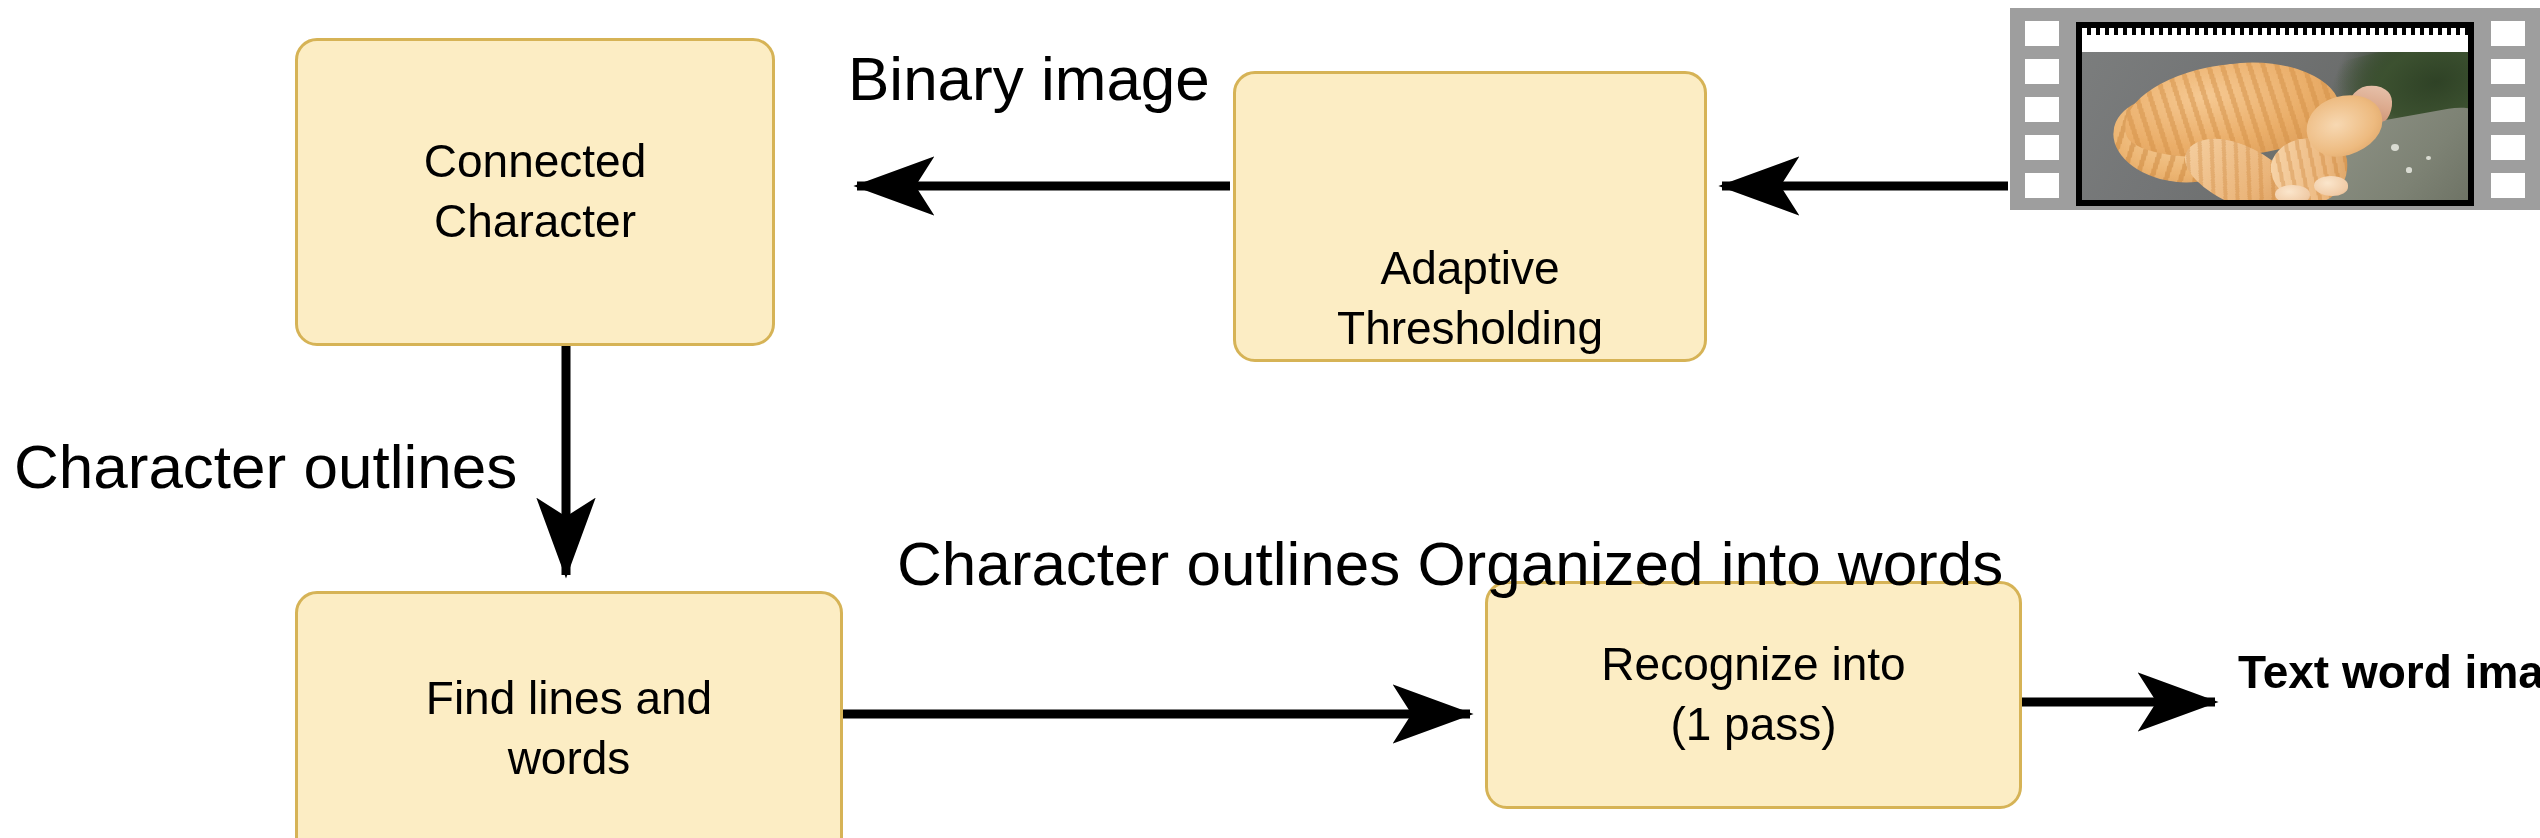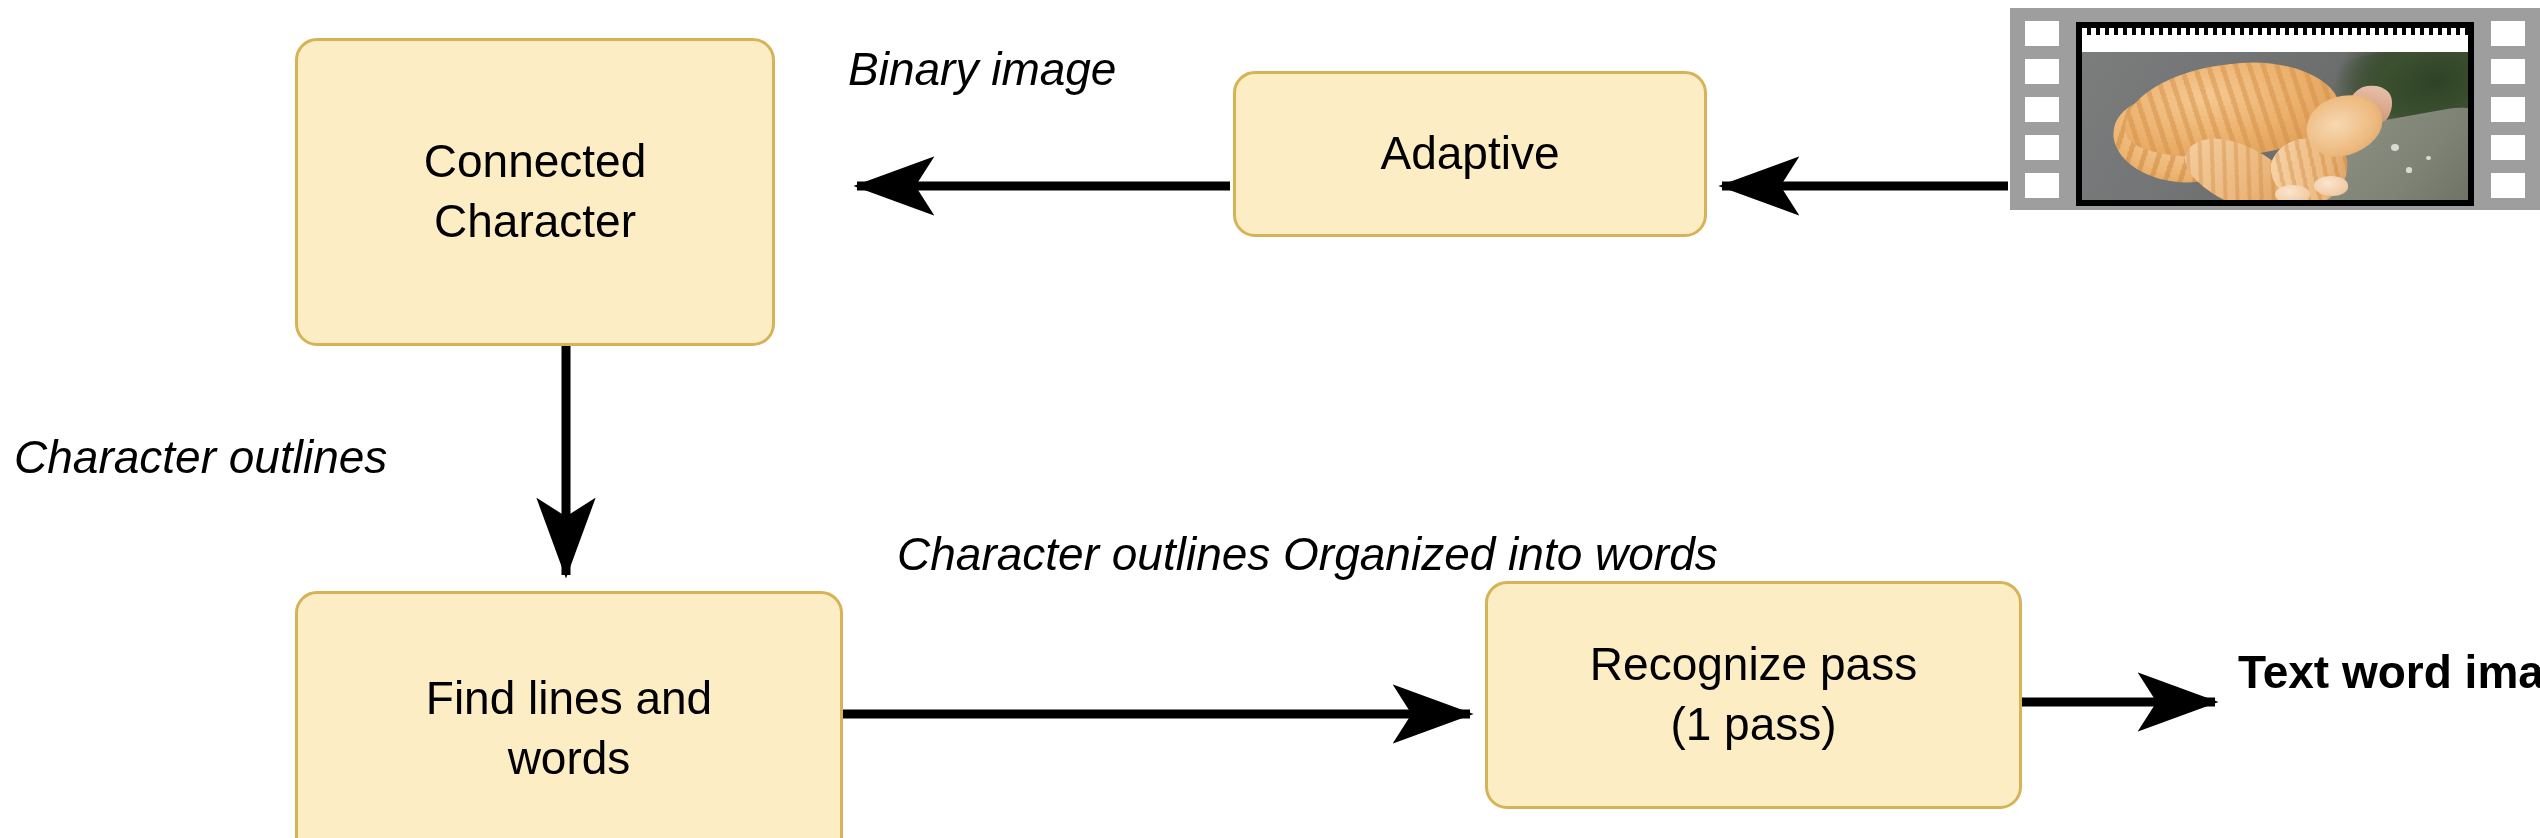--- a/index.html
+++ b/index.html
@@ -33,25 +33,24 @@
     text-align: center;
     z-index: 3;
   }
   .node .line {
     display: block;
     white-space: nowrap;
   }
   .edge-label {
     position: absolute;
     color: #000000;
-    font-size: 46px;
+    font-size: 62px;
     line-height: 1.18;
     white-space: nowrap;
     z-index: 4;
-    font-style: italic;
   }
   .edge-label.center { text-align: left; }
   .terminal-text {
     position: absolute;
     color: #000000;
     font-size: 46px;
     font-weight: bold;
     line-height: 1.18;
     text-align: center;
     white-space: nowrap;
@@ -256,31 +255,32 @@
     <line x1="842" y1="714" x2="1470" y2="714" stroke="#000000" stroke-width="9" marker-end="url(#ah)"></line>
 
     <line x1="2022" y1="702" x2="2215" y2="702" stroke="#000000" stroke-width="9" marker-end="url(#ah)"></line>
   </svg>
 
   <div class="node" style="left:295px; top:38px; width:480px; height:308px;">
     <span class="line">Connected</span>
     <span class="line">Character</span>
   </div>
 
-  <div class="node" style="left:1233px; top:71px; width:474px; height:166px;">
+  <div class="node" style="left:1233px; top:71px; width:474px; height:291px;justify-content:flex-end;">
     <span class="line">Adaptive</span>
+    <span class="line">Thresholding</span>
   </div>
 
   <div class="node" style="left:295px; top:591px; width:548px; height:276px;">
     <span class="line">Find lines and</span>
     <span class="line">words</span>
   </div>
 
   <div class="node" style="left:1485px; top:581px; width:537px; height:228px;">
-    <span class="line">Recognize pass</span>
+    <span class="line">Recognize into</span>
     <span class="line">(1 pass)</span>
   </div>
 
   <div class="edge-label" style="left:848px; top:42px;">
     <span class="line">Binary image</span>
   </div>
 
   <div class="edge-label" style="left:14px; top:430px;">
     <span class="line">Character outlines</span>
   </div>

